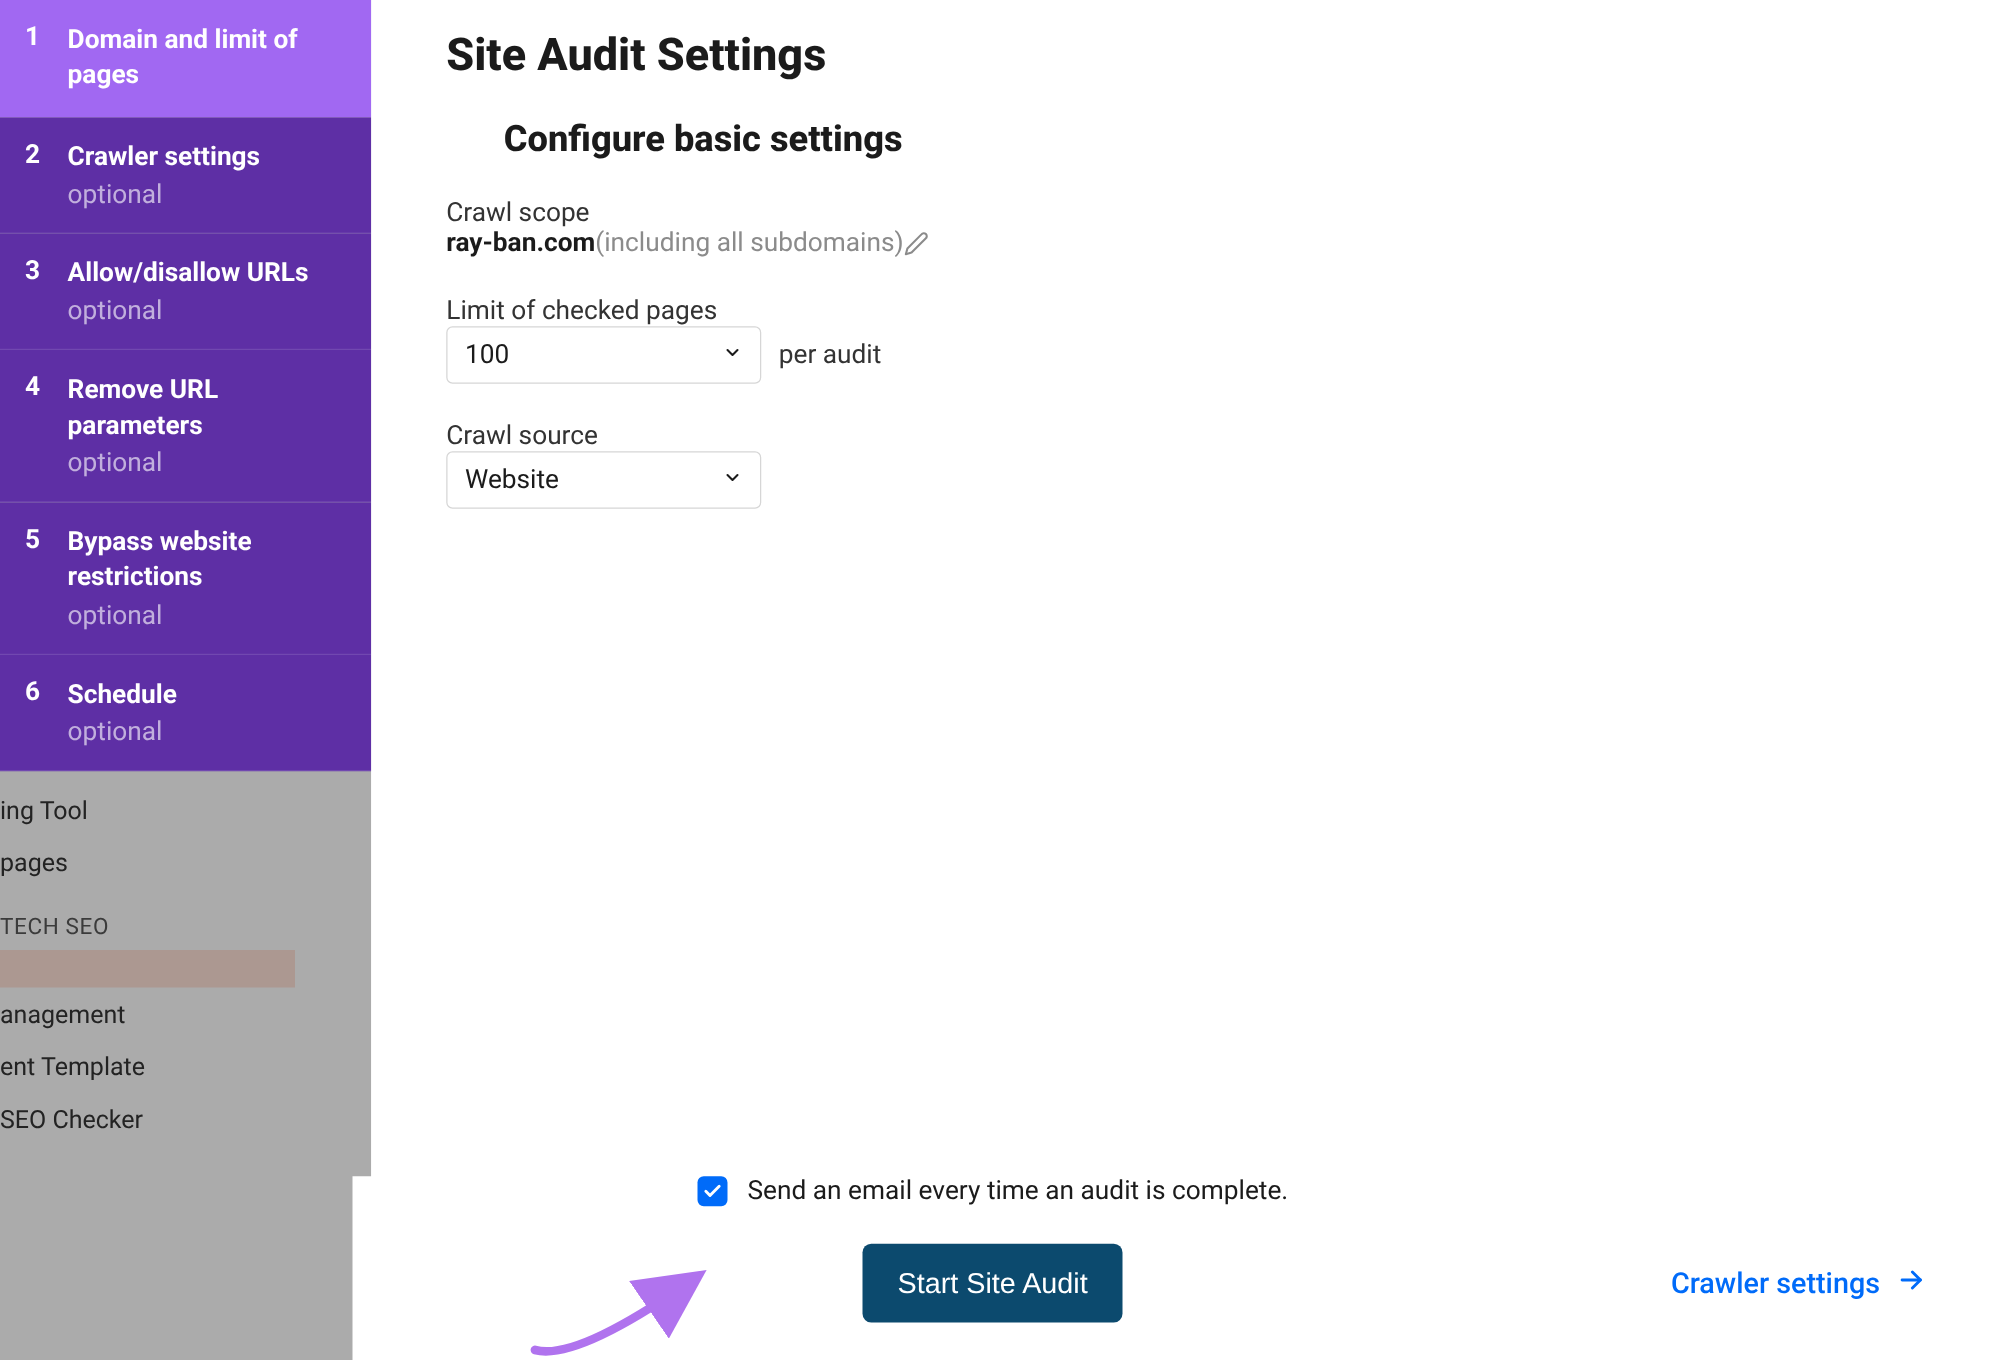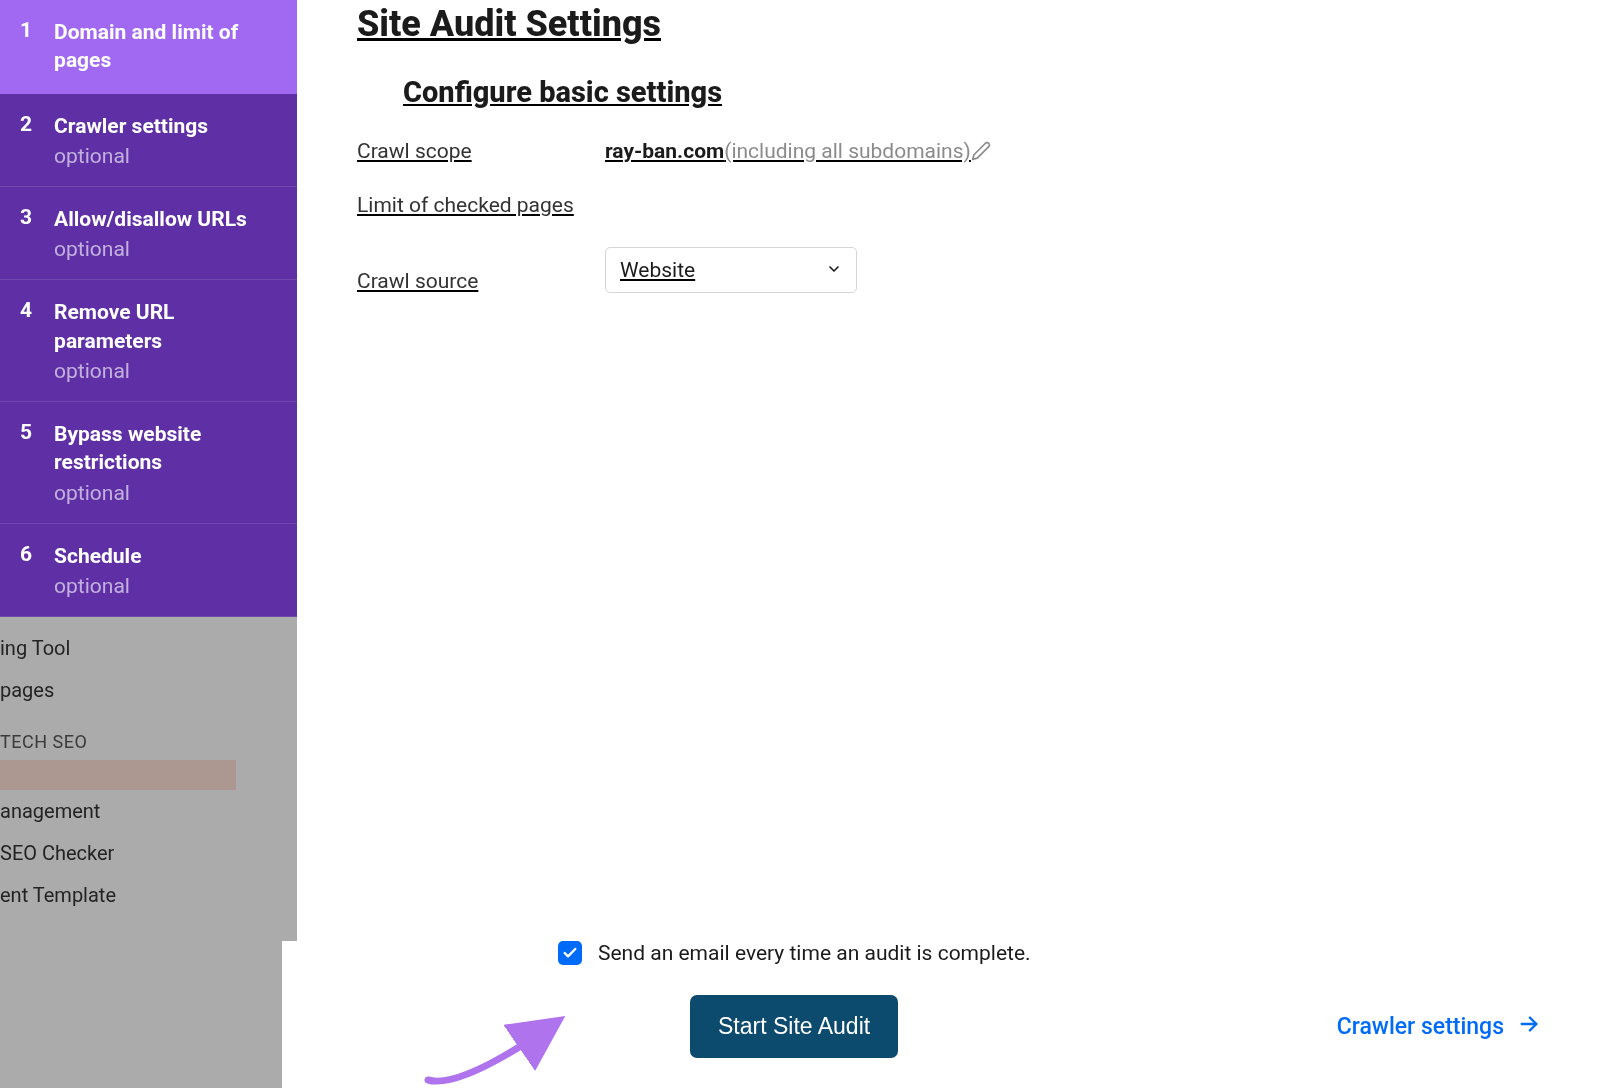--- a/index.html
+++ b/index.html
@@ -102,43 +102,43 @@
       color: rgba(255,255,255,0.62);
       margin-top: 4px;
     }
     .main {
       position: absolute;
       top: 0;
       left: 297px;
       right: 0;
       bottom: 0;
       background: #fff;
-      padding: 3px 60px 0 60px;
+      padding: 23px 60px 0 60px;
       z-index: 2;
-      text-decoration: underline;
     }
     .page-title {
       font-size: 36px;
       font-weight: 800;
       color: #1b1b1b;
       margin-bottom: 30px;
     }
     .section-title {
       font-size: 29px;
       font-weight: 800;
       color: #1b1b1b;
       margin-bottom: 30px;
       margin-left: 46px;
     }
     .form-row {
       display: flex;
-      align-items: flex-end;
+      align-items: flex-start;
       margin-bottom: 30px;
       font-size: 21px;
       color: #1b1b1b;
+      flex-direction: column;
     }
     .form-label {
       width: 248px;
       font-weight: 400;
       color: #333;
     }
     .form-value-row {
       display: flex;
       align-items: center;
     }
@@ -249,22 +249,22 @@
 <body>
 
 <div class="bg-layer">
   <div class="bg-items">
     <div class="bg-item">Audit</div>
     <div class="bg-item">ing Tool</div>
     <div class="bg-item">pages</div>
     <div class="bg-cat">TECH SEO</div>
     <div class="bg-highlight"></div>
     <div class="bg-item">anagement</div>
+    <div class="bg-item">ent Template</div>
     <div class="bg-item">SEO Checker</div>
-    <div class="bg-item">ent Template</div>
   </div>
 </div>
 <div class="bg-overlay"></div>
 
 <div class="sidebar">
   <div class="step dim active">
     <div class="step-num">1</div>
     <div class="step-body">
       <div class="step-title">Domain and limit of pages</div>
     </div>
@@ -318,20 +318,31 @@
       <span class="edit-icon">
         <svg width="20" height="20" viewBox="0 0 24 24" fill="none" stroke="currentColor" stroke-width="2" stroke-linecap="round" stroke-linejoin="round">
             <path d="M17 3a2.85 2.85 0 1 1 4 4L7.5 20.5 2 22l1.5-5.5L17 3z"></path>
           </svg>
       </span>
     </div>
   </div>
 
   <div class="form-row">
     <div class="form-label">Limit of checked pages</div>
+    <div class="form-value-row">
+      <div class="select">
+        <span>100</span>
+        <span class="select-caret">
+          <svg width="16" height="16" viewBox="0 0 24 24" fill="none" stroke="currentColor" stroke-width="2.5" stroke-linecap="round" stroke-linejoin="round">
+              <polyline points="6 9 12 15 18 9"></polyline>
+            </svg>
+        </span>
+      </div>
+      <span class="per-audit">per audit</span>
+    </div>
   </div>
 
   <div class="form-row">
     <div class="form-label">Crawl source</div>
     <div class="form-value-row">
       <div class="select">
         <span>Website</span>
         <span class="select-caret">
           <svg width="16" height="16" viewBox="0 0 24 24" fill="none" stroke="currentColor" stroke-width="2.5" stroke-linecap="round" stroke-linejoin="round">
               <polyline points="6 9 12 15 18 9"></polyline>

